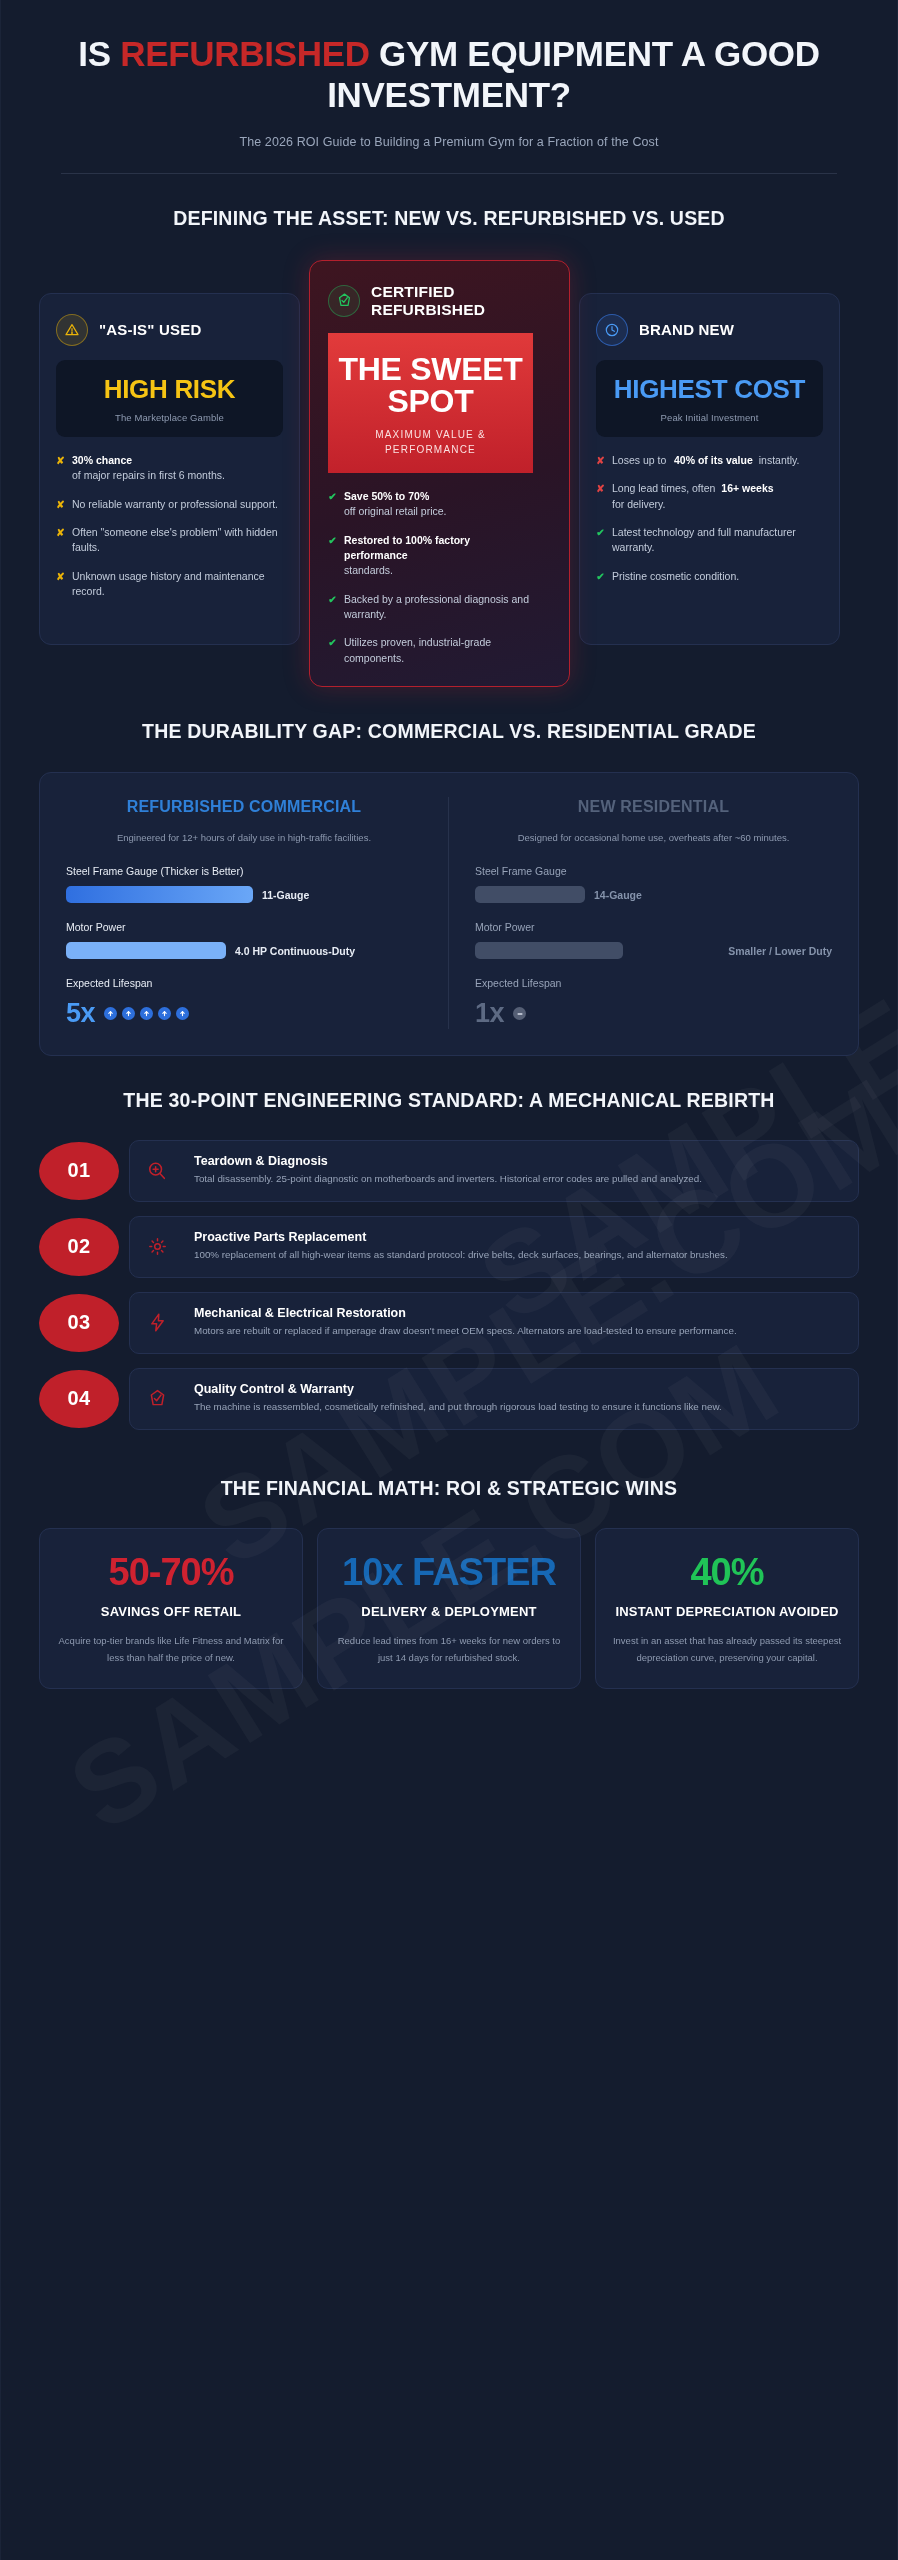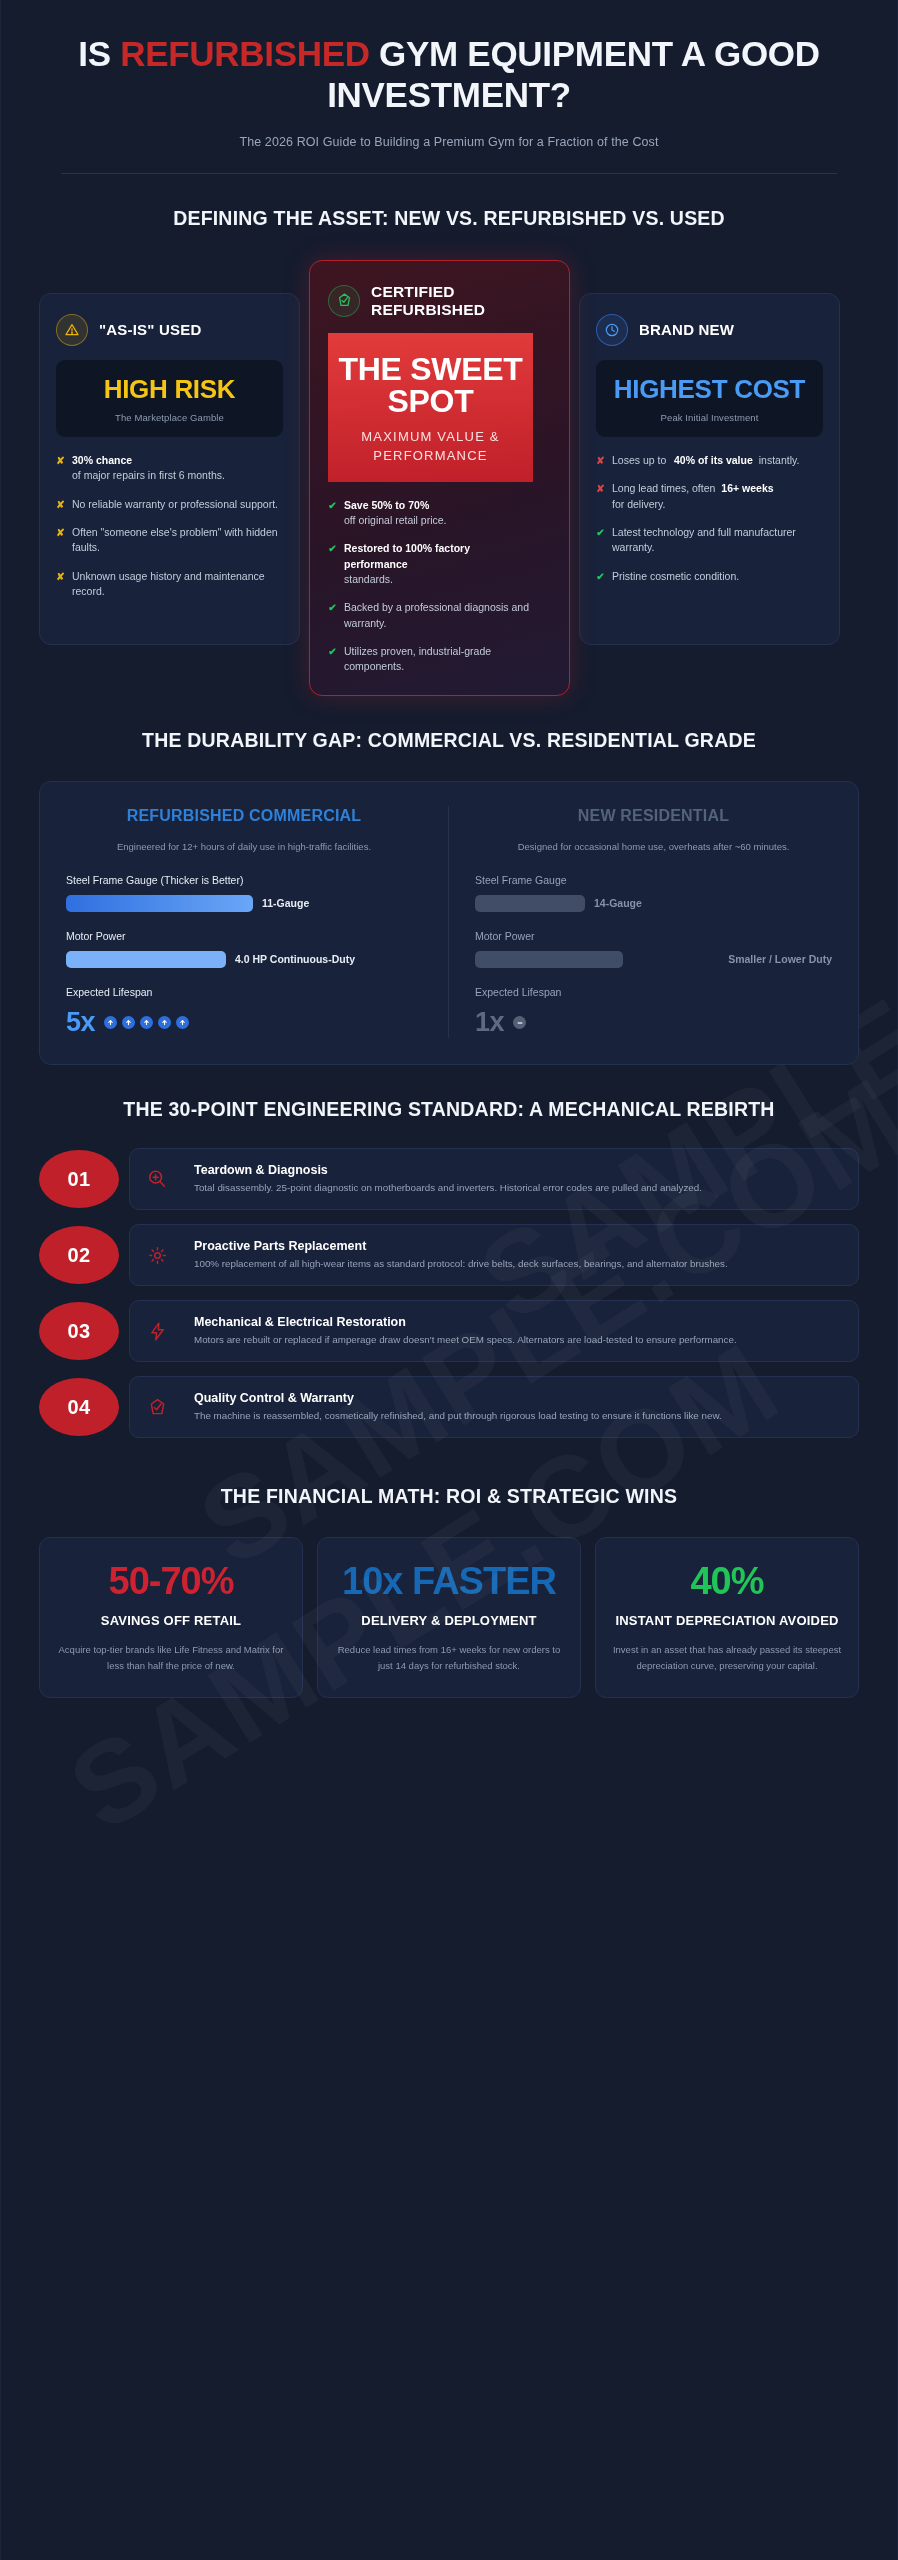--- a/index.html
+++ b/index.html
@@ -165,21 +165,21 @@
   .panel.crimson .big { color: #ffffff; font-size: 32px; line-height: 1.0; }
   .panel .cap {
     margin-top: 9px;
     font-size: 9.5px;
     color: #8e9ab0;
     letter-spacing: 0.1px;
   }
   .panel.crimson .cap {
     margin-top: 11px;
     color: #fbe1e1;
-    font-size: 13px;
+    font-size: 10px;
     letter-spacing: 1.2px;
     text-transform: uppercase;
     line-height: 1.45;
   }
 
   ul.facts { list-style: none; }
   ul.facts li {
     display: flex;
     align-items: flex-start;
     gap: 7px;

